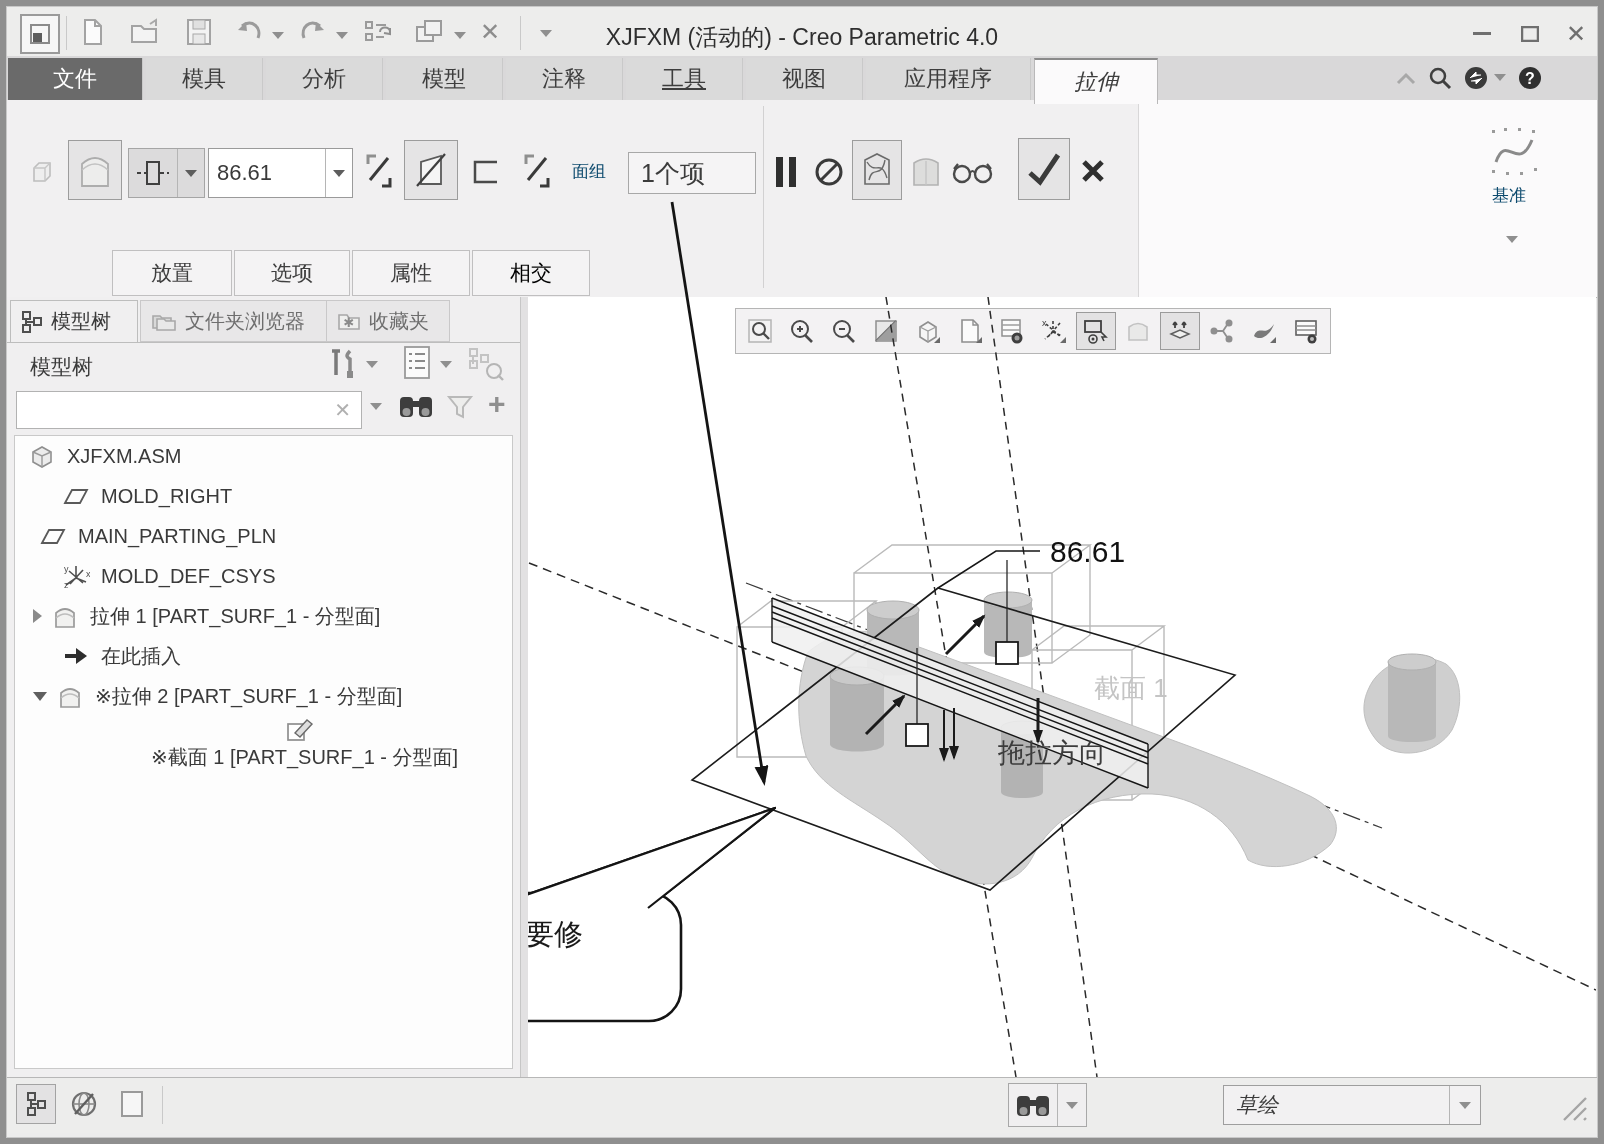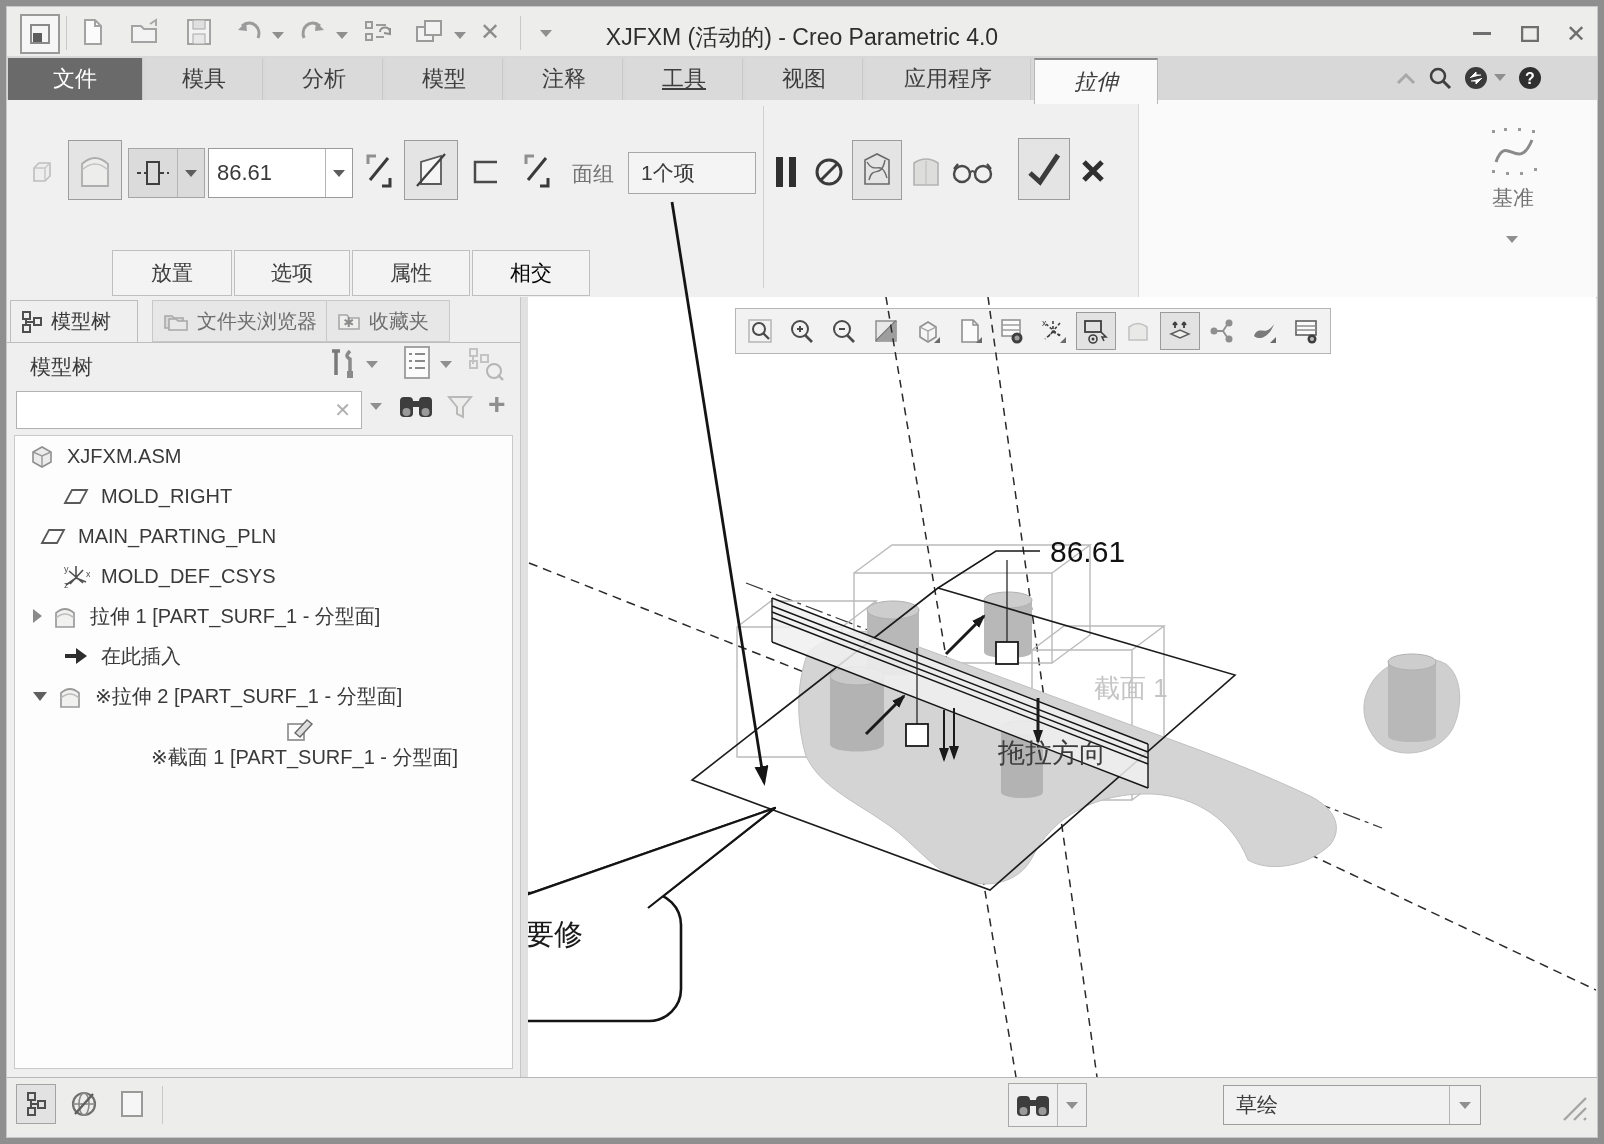--- a/index.html
+++ b/index.html
@@ -33,22 +33,22 @@
   .ribbon .white{position:absolute;left:1132px;right:0;top:0;bottom:0;background:#fbfafb;
                  border-left:1px solid #d8d7d8;}
   .btn{position:absolute;display:flex;align-items:center;justify-content:center;}
   .pressed{background:#e5e4e5;border:1px solid #9c9c9c;}
   .combo{position:absolute;display:flex;align-items:stretch;border:1px solid #a5a5a5;background:#dcdbdc;}
   .combo .seg{display:flex;align-items:center;justify-content:center;}
   .combo .dd{width:26px;border-left:1px solid #b5b5b5;display:flex;align-items:center;justify-content:center;}
   .valbox{background:#fff;border:1px solid #9a9a9a;}
   .valbox input{border:none;outline:none;width:100px;font-size:22px;color:#3a3a3a;padding:0 8px;
                 font-family:inherit;background:transparent;}
-  .lbl{position:absolute;font-size:21px;color:#737373;}
-  .collector{position:absolute;background:#f5f4f5;border:1px solid #a8a8a8;font-size:21px;color:#3c3c3c;
+  .lbl{position:absolute;font-size:17px;color:#0c4a6e;}
+  .collector{position:absolute;background:#f5f4f5;border:1px solid #a8a8a8;font-size:25px;color:#3c3c3c;
              display:flex;align-items:center;padding-left:12px;}
   .rsep{position:absolute;width:1px;background:#d2d1d2;}
   .ptab{position:absolute;top:150px;height:44px;background:#f4f3f4;border:1px solid #c0bfc0;
         display:flex;align-items:center;justify-content:center;font-size:21px;color:#3e3e3e;}
   .ptab.dis{color:#000000;}
   
   .panel{left:6px;top:297px;width:514px;height:780px;background:#f0eff0;border-right:1px solid #bdbdbd;}
   .ptabs-line{position:absolute;left:0;right:0;top:45px;border-top:1px solid #bdbdbd;}
   .ltab{position:absolute;top:3px;height:42px;display:flex;align-items:center;gap:8px;
         font-size:20px;color:#4a4a4a;padding:0 10px;box-sizing:border-box;}
@@ -67,21 +67,21 @@
   
   .splitter{left:520px;top:297px;width:8px;height:780px;background:#e2e1e2;
             border-left:1px solid #c6c6c6;border-right:1px solid #c6c6c6;}
   .canvas{left:528px;top:297px;width:1068px;height:780px;background:#ffffff;}
   .gtoolbar{position:absolute;left:207px;top:11px;height:44px;background:#f3f2f3;
             border:1px solid #b5b5b5;display:flex;align-items:center;padding:0 4px;gap:2px;}
   .gbtn{width:40px;height:38px;display:flex;align-items:center;justify-content:center;}
   .gbtn.pressed{background:#e3e2e3;border:1px solid #9b9b9b;box-sizing:border-box;}
   .scene{position:absolute;inset:0;}
   
-  .statusbar{left:6px;top:1077px;right:6px;height:55px;background:#ededec;border-top:1px solid #b7b7b7;}
+  .statusbar{left:6px;top:1077px;right:6px;height:55px;background:#ededec;border-top:1px solid #b7b7b7;font-style:italic;}
   .sbtn{position:absolute;width:40px;height:40px;display:flex;align-items:center;justify-content:center;}
   .sbtn.pressed{background:#e3e2e3;border:1px solid #a3a3a3;box-sizing:border-box;}
   .scombo{position:absolute;display:flex;align-items:stretch;border:1px solid #a8a8a8;background:#f0eff0;}
   .filtersel{position:absolute;background:#f2f1f2;border:1px solid #9e9e9e;display:flex;align-items:stretch;}
   .filtersel .txt{display:flex;align-items:center;padding-left:12px;font-size:21px;color:#3c3c3c;flex:1;}
   .filtersel .dd{width:30px;border-left:1px solid #b5b5b5;display:flex;align-items:center;justify-content:center;}
   .overlay{position:absolute;inset:0;z-index:40;pointer-events:none;}
   svg text{font-family:"Liberation Sans","DejaVu Sans",sans-serif;}
 </style>
 </head>
@@ -340,21 +340,21 @@
       <svg width="22" height="24">
           <g fill="none" stroke="#4f4f4f" stroke-width="2">
             <rect x="2" y="2" width="7" height="7"></rect>
             <rect x="2" y="15" width="7" height="7"></rect>
             <rect x="13" y="8" width="7" height="7"></rect>
             <path d="M5 9 V12 H13 M5 12 V15"></path>
           </g>
         </svg>
       <span>模型树</span>
     </div>
-    <div class="ltab off" style="left:134px;width:188px;margin-left:12px;">
+    <div class="ltab off" style="left:134px;width:188px;">
       <svg width="26" height="22">
           <path d="M2 18 V6 H9 L11 8 H20 V18 Z" fill="#d9d9d9" stroke="#a8a8a8" stroke-width="1.6"></path>
           <path d="M6 20 V9 H13 L15 11 H24 V20 Z" fill="#e8e8e8" stroke="#a8a8a8" stroke-width="1.6"></path>
         </svg>
       <span>文件夹浏览器</span>
     </div>
     <div class="ltab off" style="left:320px;width:124px;">
       <svg width="24" height="22">
           <path d="M2 19 V5 H10 L12 8 H22 V19 Z" fill="#efefee" stroke="#a8a8a8" stroke-width="1.6"></path>
           <text x="12" y="17" text-anchor="middle" font-size="13" fill="#8a8a8a">✱</text>

